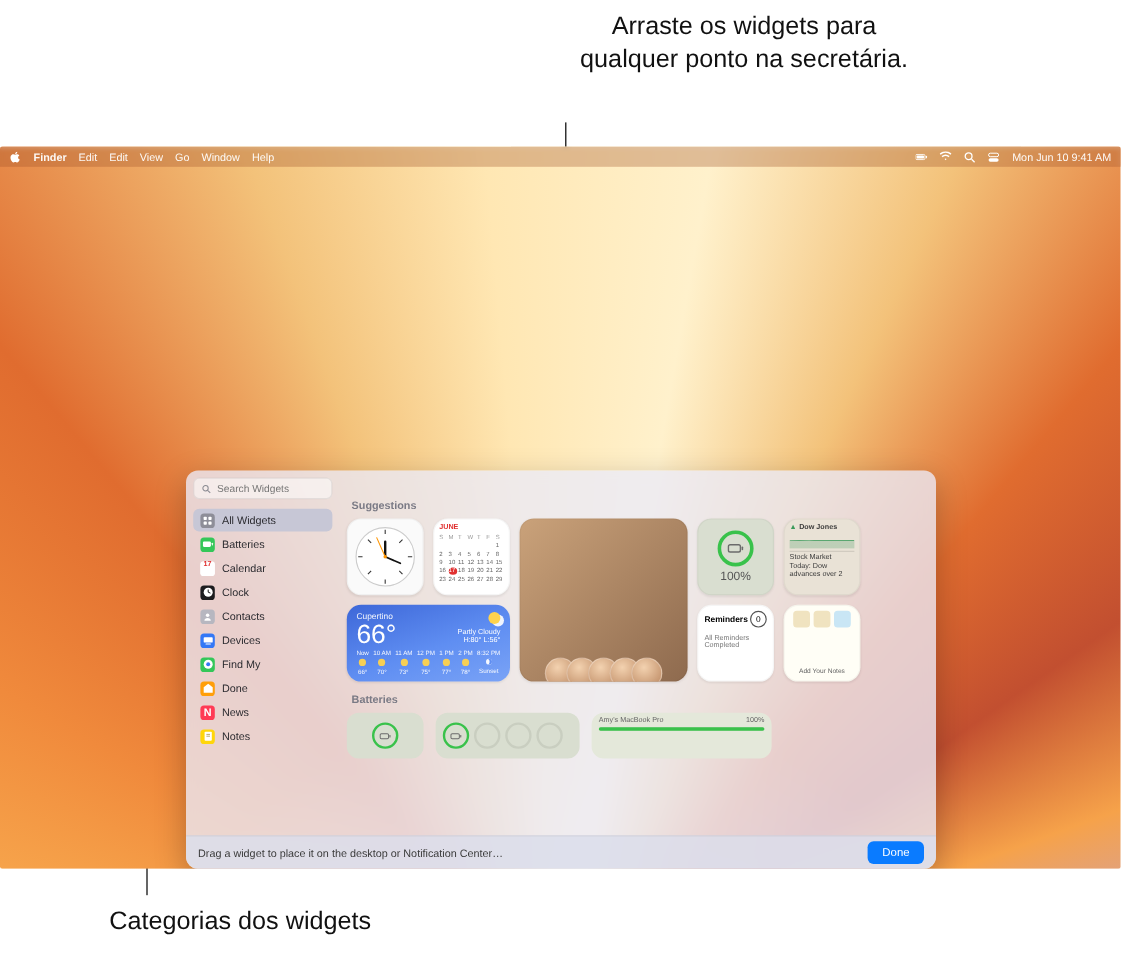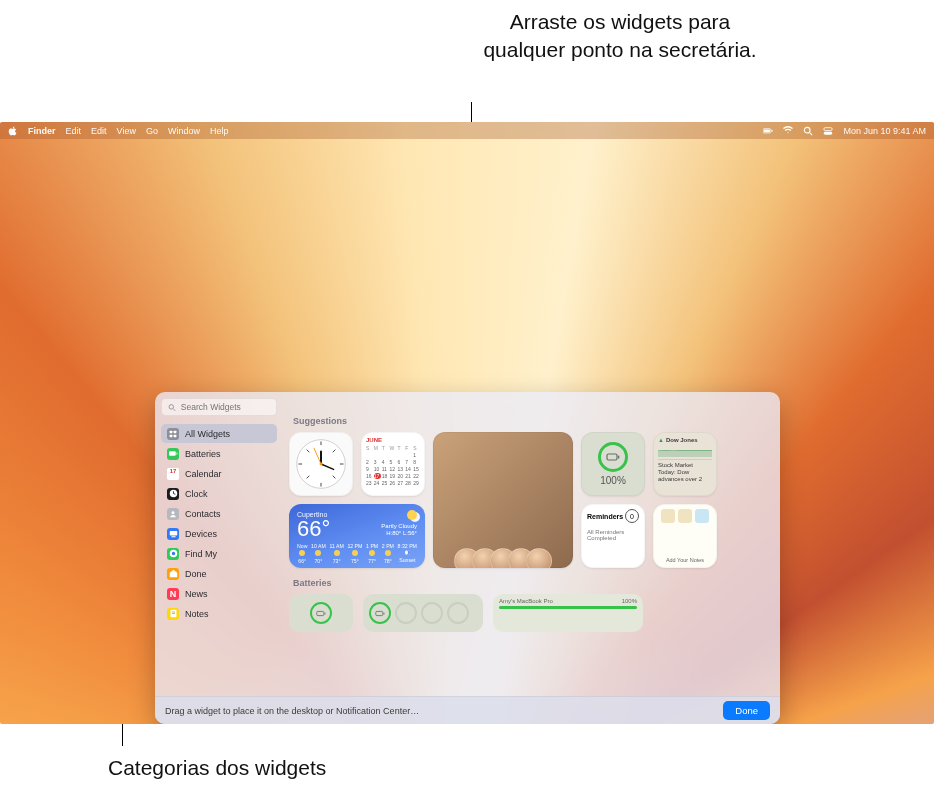--- a/index.html
+++ b/index.html
@@ -91,21 +91,21 @@
   .footer { height:28px; background:rgba(220,222,235,.85); display:flex; align-items:center; padding:0 10px; font-size:9px; color:#3b3b3b; border-top:1px solid rgba(0,0,0,.06); }
   .footer .done { margin-left:auto; background:#0a7bff; color:#fff; border:none; border-radius:5px; padding:4px 12px; font-size:9.5px; }
 </style>
 </head>
 <body>
 <div class="canvas">
 
 <div class="callout" style="left:470px; top:8px; width:300px;">Arraste os widgets para qualquer ponto na secretária.</div>
 <div class="callout-line" style="left:471px; top:102px; width:1px; height:172px;"></div>
 
-<div class="callout" style="left:108px; top:754px;">Categorias dos widgets</div>
+<div class="callout" style="left:91px; top:754px;">Categorias dos widgets</div>
 <div class="callout-line" style="left:122px; top:580px; width:1px; height:166px;"></div>
 <div class="callout-line" style="left:122px; top:580px; width:30px; height:1px;"></div>
 <div class="callout-line" style="left:122px; top:700px; width:30px; height:1px;"></div>
 
 <div class="screen">
   <div class="menubar">
     <div class="left">
       <span class="ico"><svg viewBox="0 0 12 12">
               <path d="M8.5 6.3c0-1.4 1.1-2 1.2-2.1-.7-1-1.7-1.1-2-1.1-.9-.1-1.7.5-2.1.5s-1.1-.5-1.9-.5c-1 0-1.9.6-2.4 1.5-.9 1.6-.2 4 .7 5.3.5.7 1 1.4 1.8 1.4.7 0 1-.5 1.9-.5s1.1.5 1.9.5 1.3-.7 1.8-1.4c.4-.6.6-1.2.7-1.5-1.5-.6-1.6-1.9-1.6-2.1zM7.1 2.3c.4-.5.6-1.1.6-1.8-.6 0-1.2.4-1.6.9-.3.4-.6 1-.5 1.7.6 0 1.2-.3 1.5-.8z"></path>
             </svg></span>

